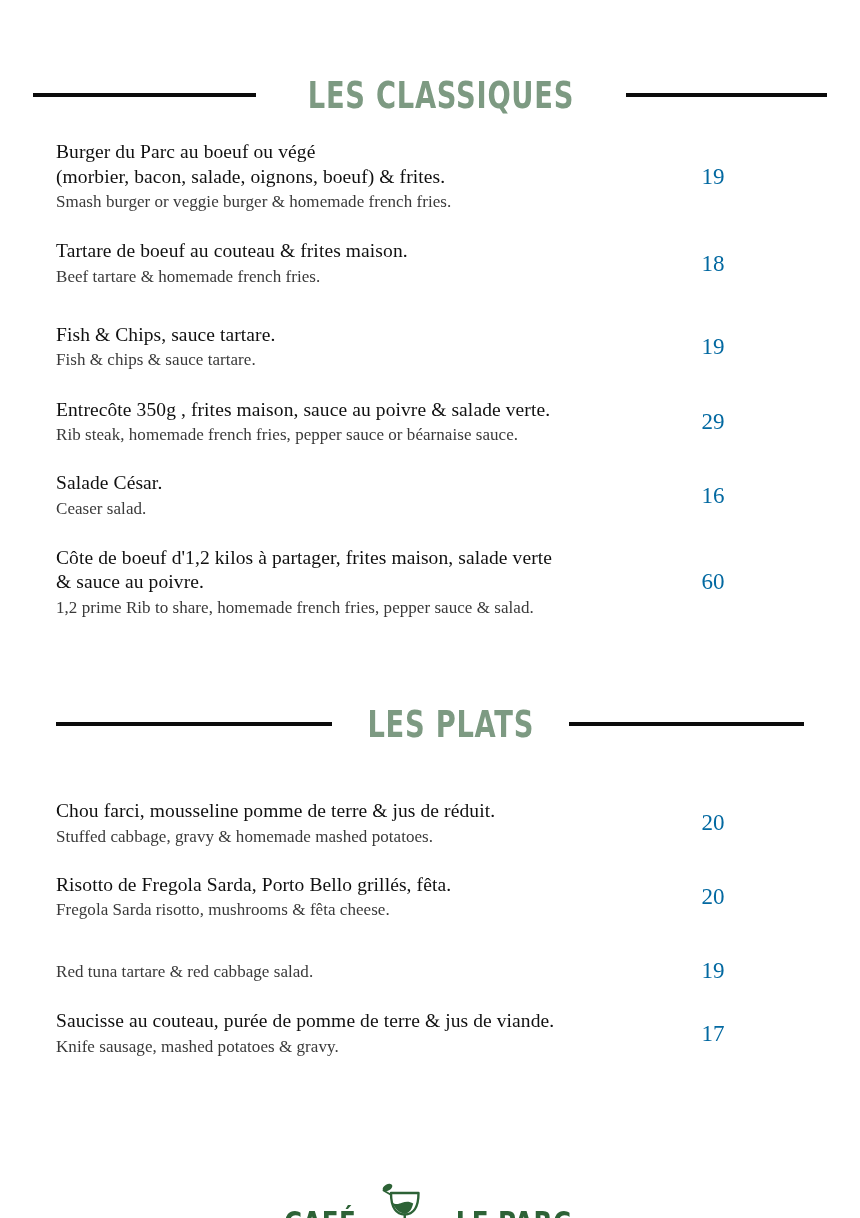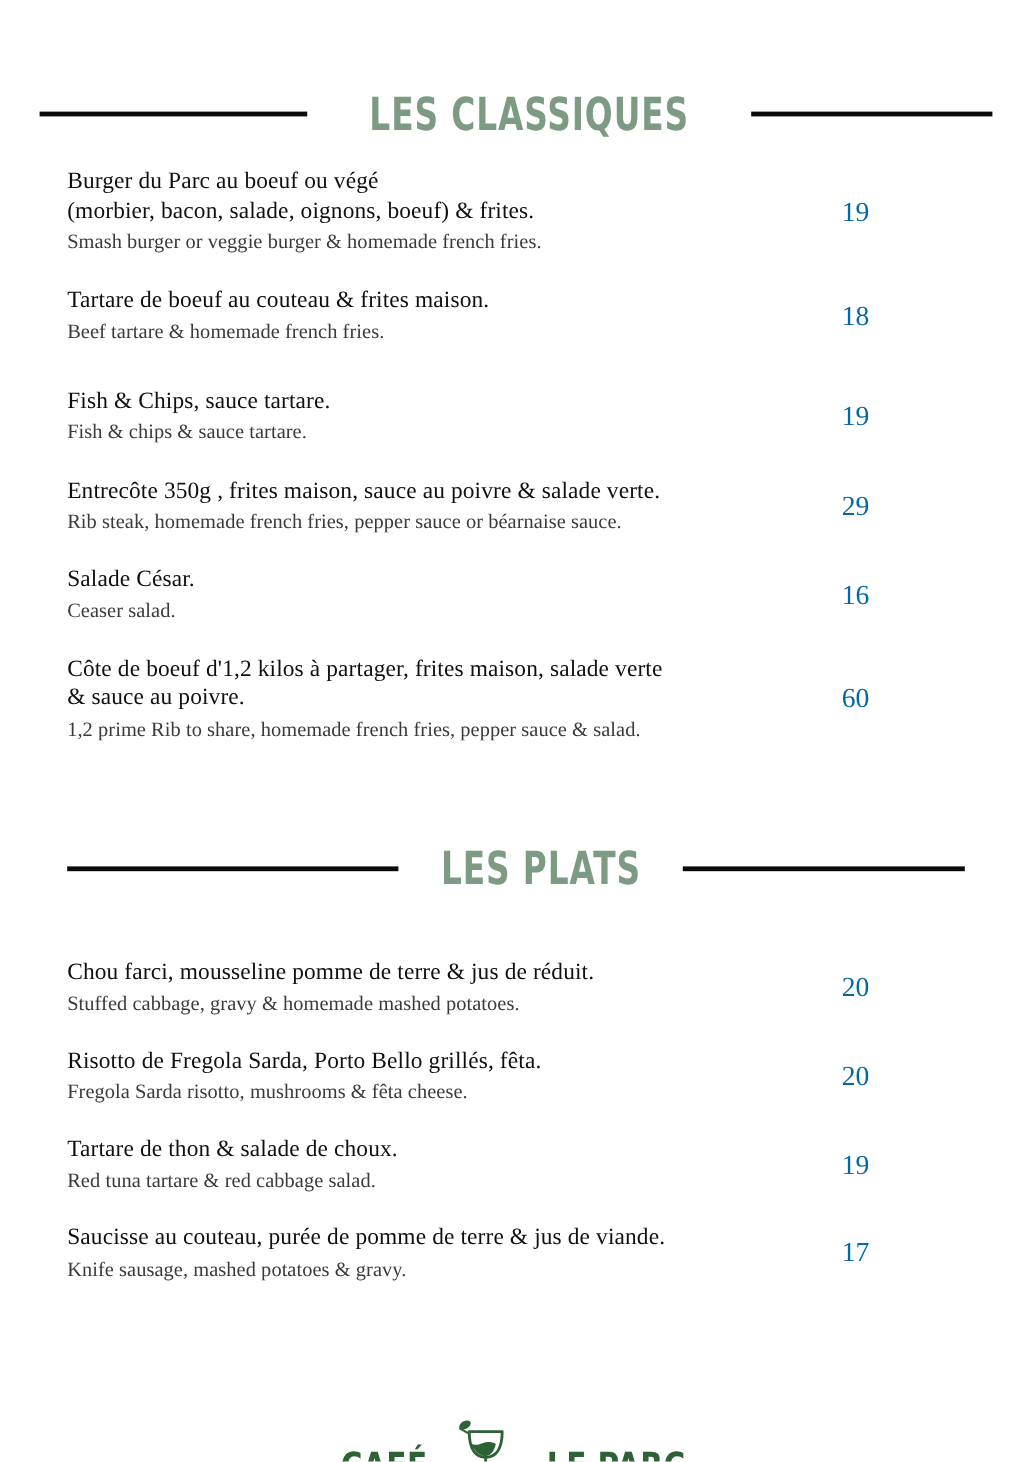--- a/index.html
+++ b/index.html
@@ -213,32 +213,31 @@
   <div class="menu-list" style="margin-top:56px;">
 
     <div class="menu-item" style="margin-bottom:25px;">
       <div class="item-text">
         <div class="item-name">Chou farci, mousseline pomme de terre &amp; jus de réduit.</div>
         <div class="item-desc">Stuffed cabbage, gravy &amp; homemade mashed potatoes.</div>
       </div>
       <div class="item-price">20</div>
     </div>
 
-    <div class="menu-item" style="margin-bottom:25px;">
+    <div class="menu-item" style="margin-bottom:37px;">
       <div class="item-text">
         <div class="item-name">Risotto de Fregola Sarda, Porto Bello grillés, fêta.</div>
         <div class="item-desc">Fregola Sarda risotto, mushrooms &amp; fêta cheese.</div>
       </div>
       <div class="item-price">20</div>
     </div>
 
 
     <div class="menu-item" style="margin-bottom:25px;">
       <div class="item-text">
-        <div class="item-name">Tartare de thon &amp; salade de choux.</div>
         <div class="item-desc">Red tuna tartare &amp; red cabbage salad.</div>
       </div>
       <div class="item-price">19</div>
     </div>
 
     <div class="menu-item">
       <div class="item-text">
         <div class="item-name">Saucisse au couteau, purée de pomme de terre &amp; jus de viande.</div>
         <div class="item-desc">Knife sausage, mashed potatoes &amp; gravy.</div>
       </div>

